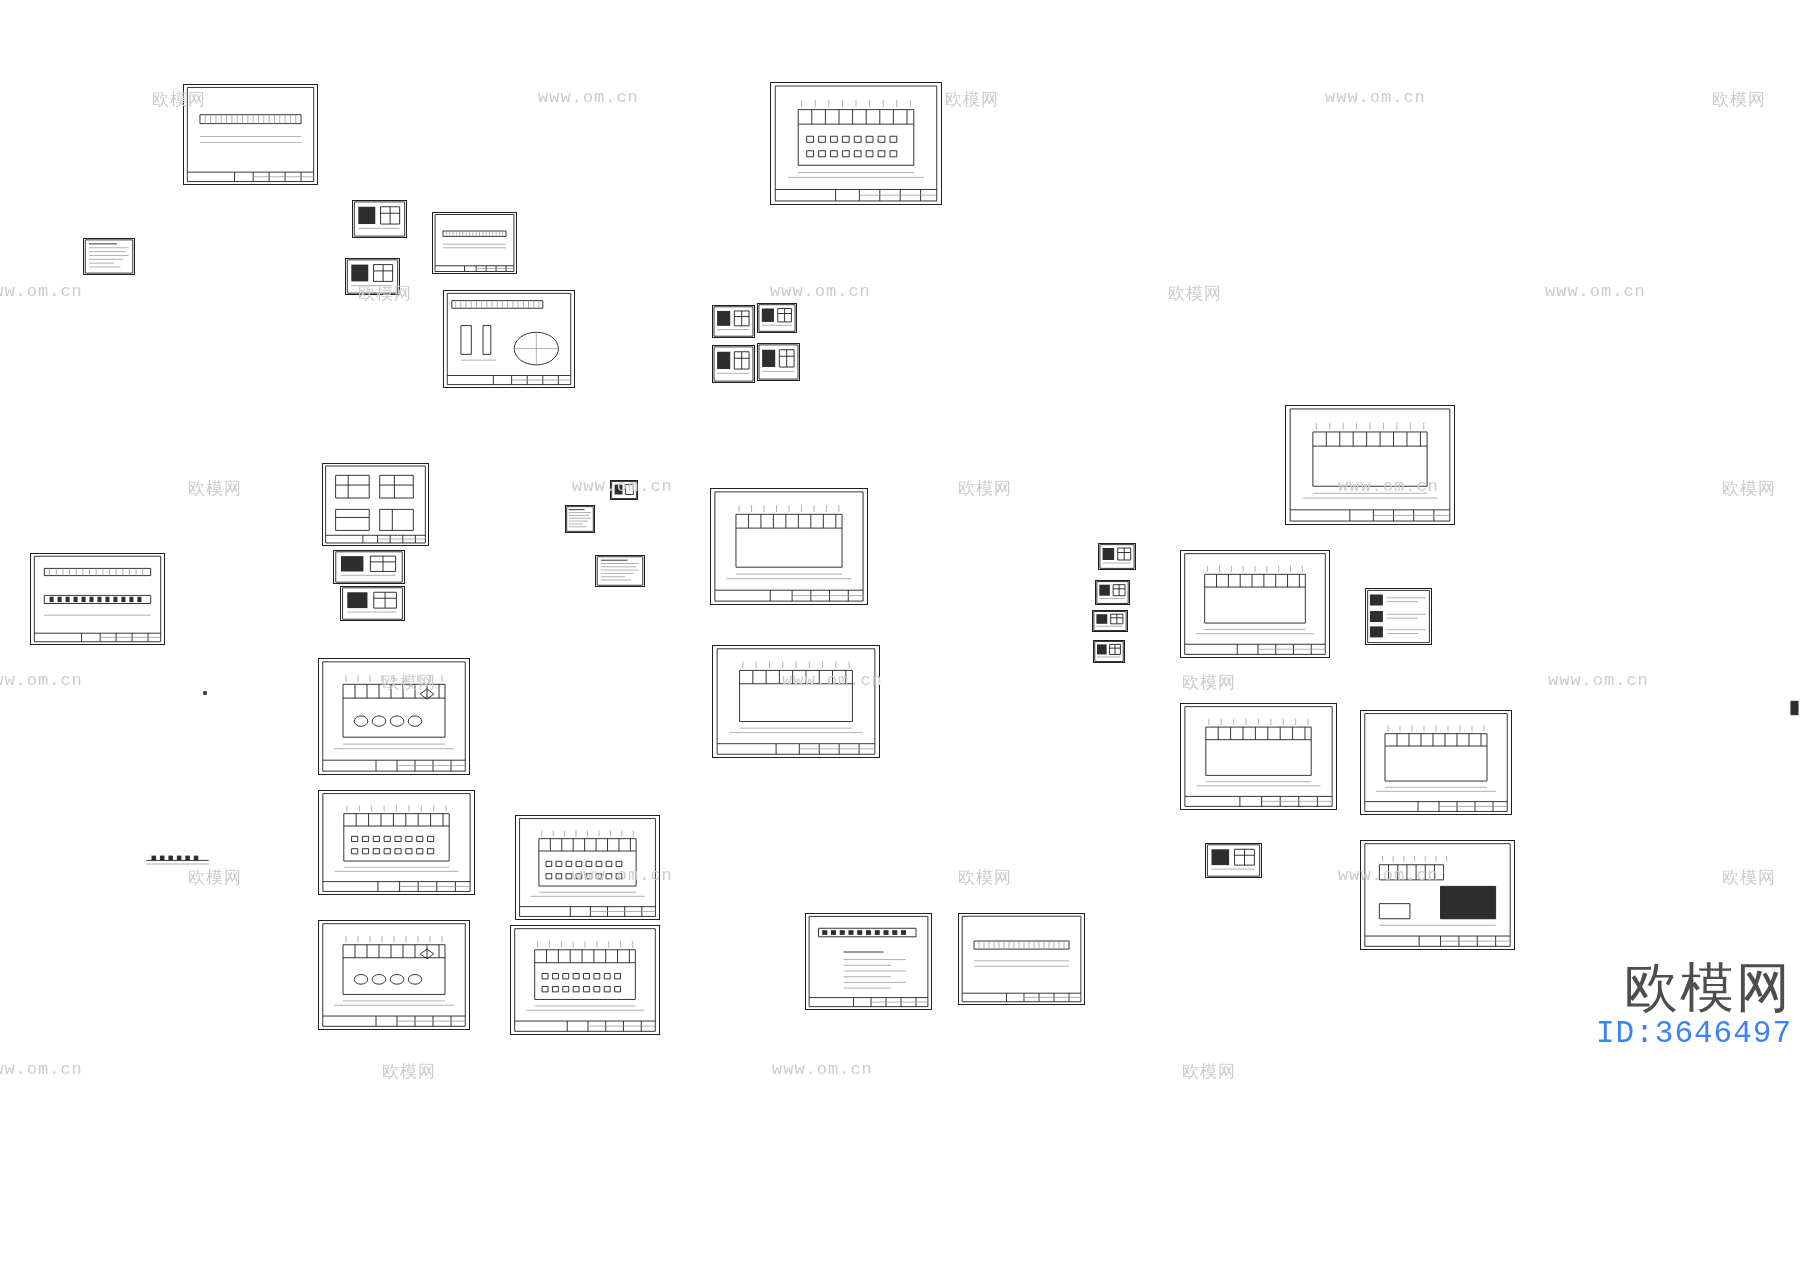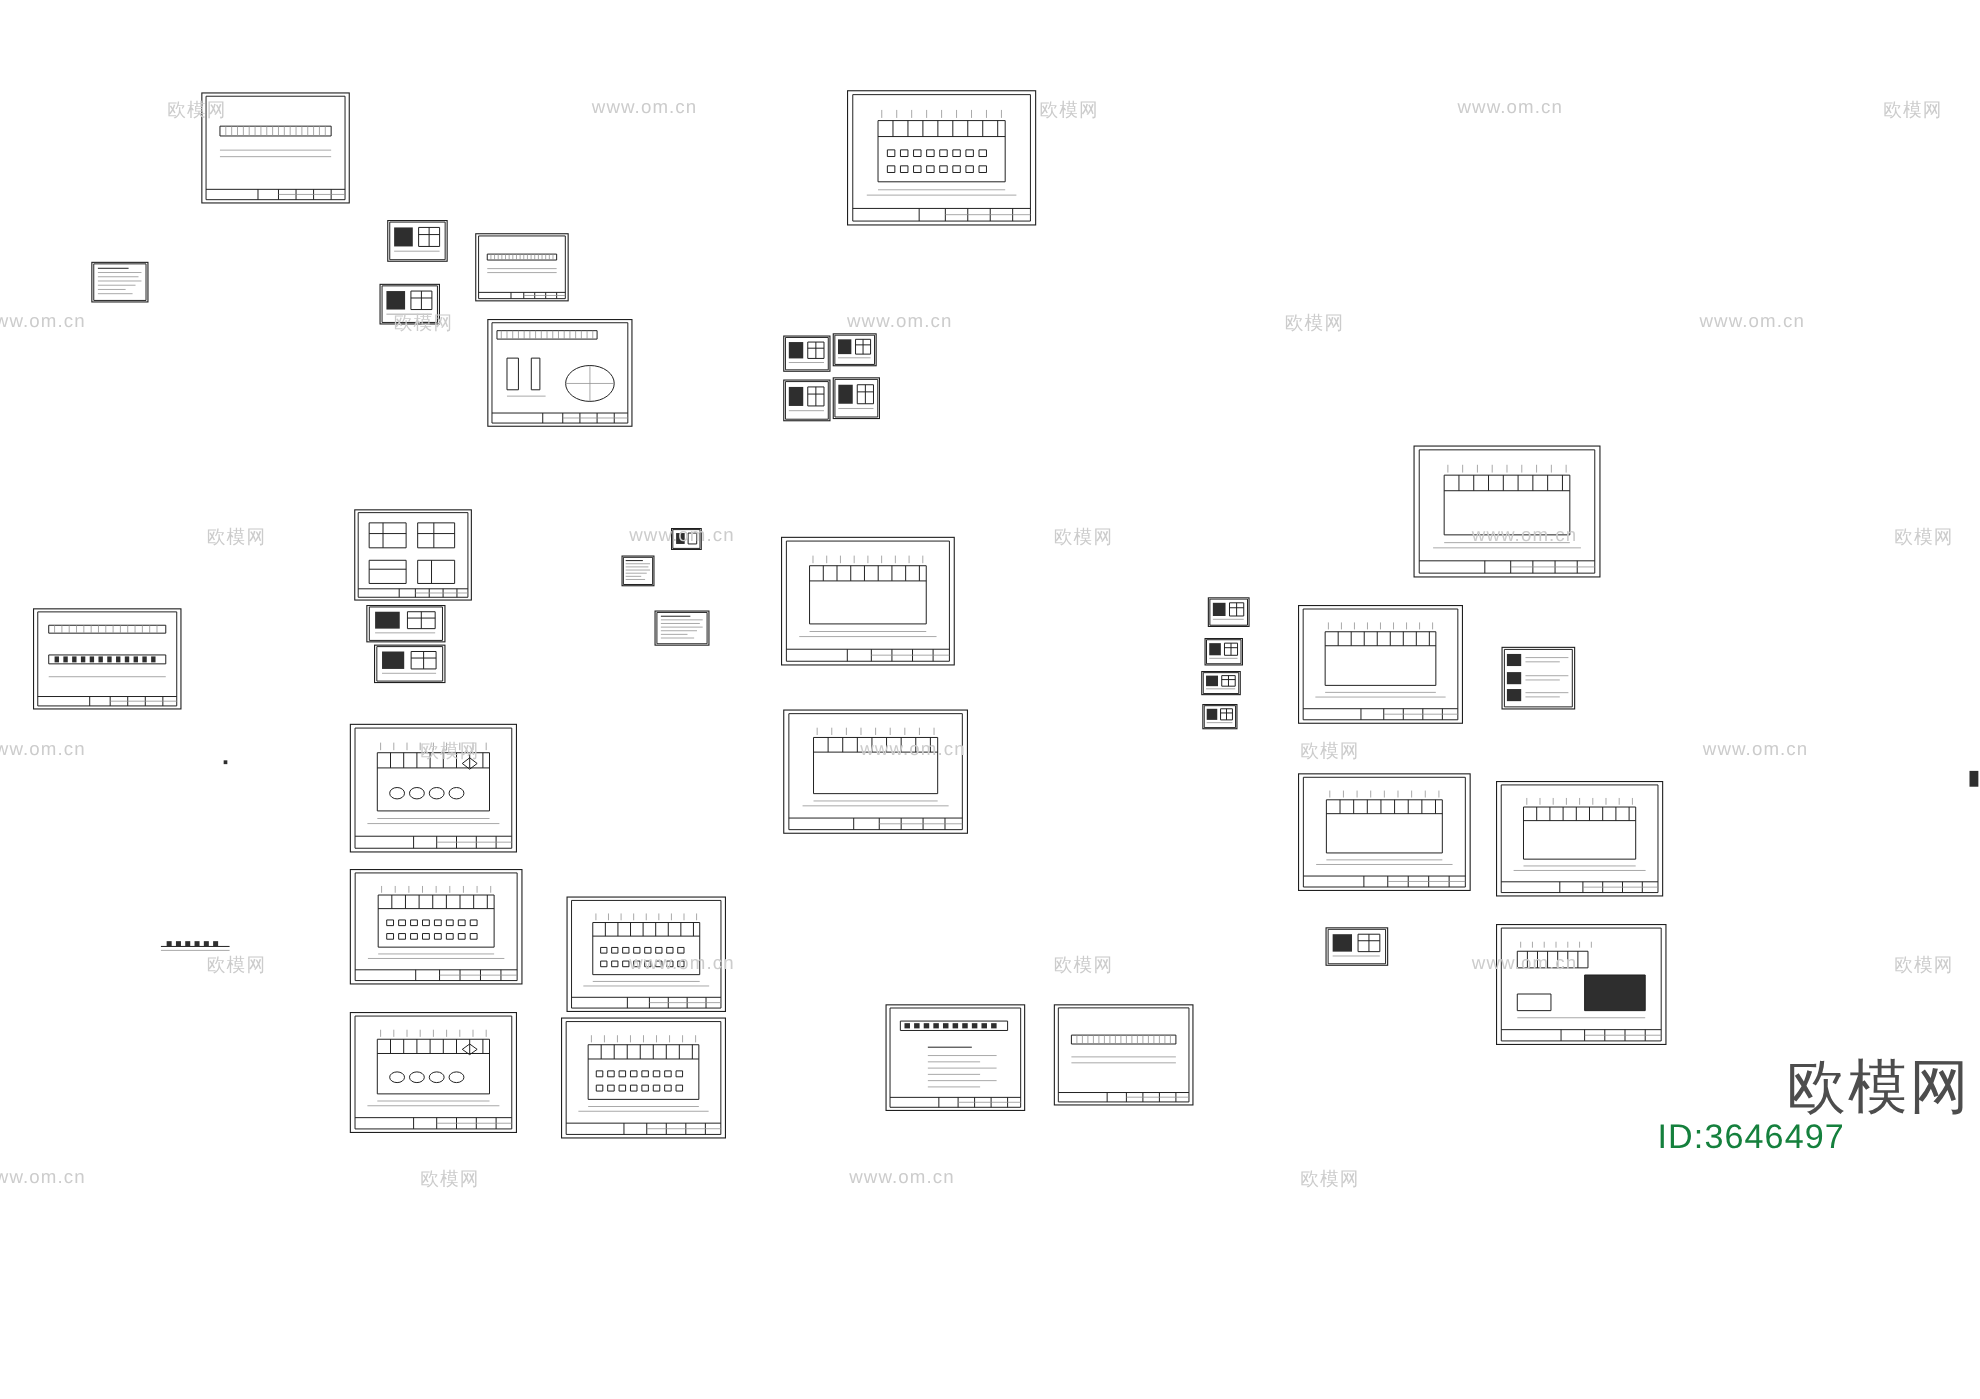--- a/index.html
+++ b/index.html
@@ -24,21 +24,21 @@
     font-size:54px;font-weight:500;color:#4d4d4d;letter-spacing:2px;
   }
   #footer-id{
     position:absolute;right:8px;top:1016px;width:400px;text-align:right;
     font-size:31px;color:#4d4d4d;letter-spacing:1px;
   }
 </style>
 </head>
 <body>
 
-<div id="canvas" style="background: rgb(255, 255, 255);">
+<div id="canvas" style="background: rgb(255, 255, 255); font-family: Liberation Mono, monospace;">
   <div id="sheets">
       <div class="sheet" style="left: 183px; top: 84px; width: 135px; height: 101px;">
         <svg viewBox="0 0 100 100" preserveAspectRatio="none">
           <rect x="2.5" y="2.5" width="95" height="95"></rect>
           <line x1="2.5" y1="88" x2="97.5" y2="88"></line>
           <line x1="38" y1="88" x2="38" y2="97.5"></line>
           <line x1="52" y1="88" x2="52" y2="97.5"></line>
           <line x1="64" y1="88" x2="64" y2="97.5"></line>
           <line x1="76" y1="88" x2="76" y2="97.5"></line>
           <line x1="88" y1="88" x2="88" y2="97.5"></line>
@@ -997,14 +997,14 @@
       <span class="wm" style="left: 572px; top: 866px; color: rgb(204, 204, 204);">www.om.cn</span>
       <span class="wm" style="left: 958px; top: 866px; color: rgb(204, 204, 204);">欧模网</span>
       <span class="wm" style="left: 1338px; top: 866px; color: rgb(204, 204, 204);">www.om.cn</span>
       <span class="wm" style="left: 1722px; top: 866px; color: rgb(204, 204, 204);">欧模网</span>
       <span class="wm" style="left: -18px; top: 1060px; color: rgb(204, 204, 204);">www.om.cn</span>
       <span class="wm" style="left: 382px; top: 1060px; color: rgb(204, 204, 204);">欧模网</span>
       <span class="wm" style="left: 772px; top: 1060px; color: rgb(204, 204, 204);">www.om.cn</span>
       <span class="wm" style="left: 1182px; top: 1060px; color: rgb(204, 204, 204);">欧模网</span>
     </div>
   <div id="footer-brand" style="color: rgb(77, 77, 77);">欧模网</div>
-  <div id="footer-id" style="color: #15803d; text-align: center;">ID:3646497</div>
+  <div id="footer-id" style="color: #3b82f6;">ID:3646497</div>
 </div>
 
 </body></html>

